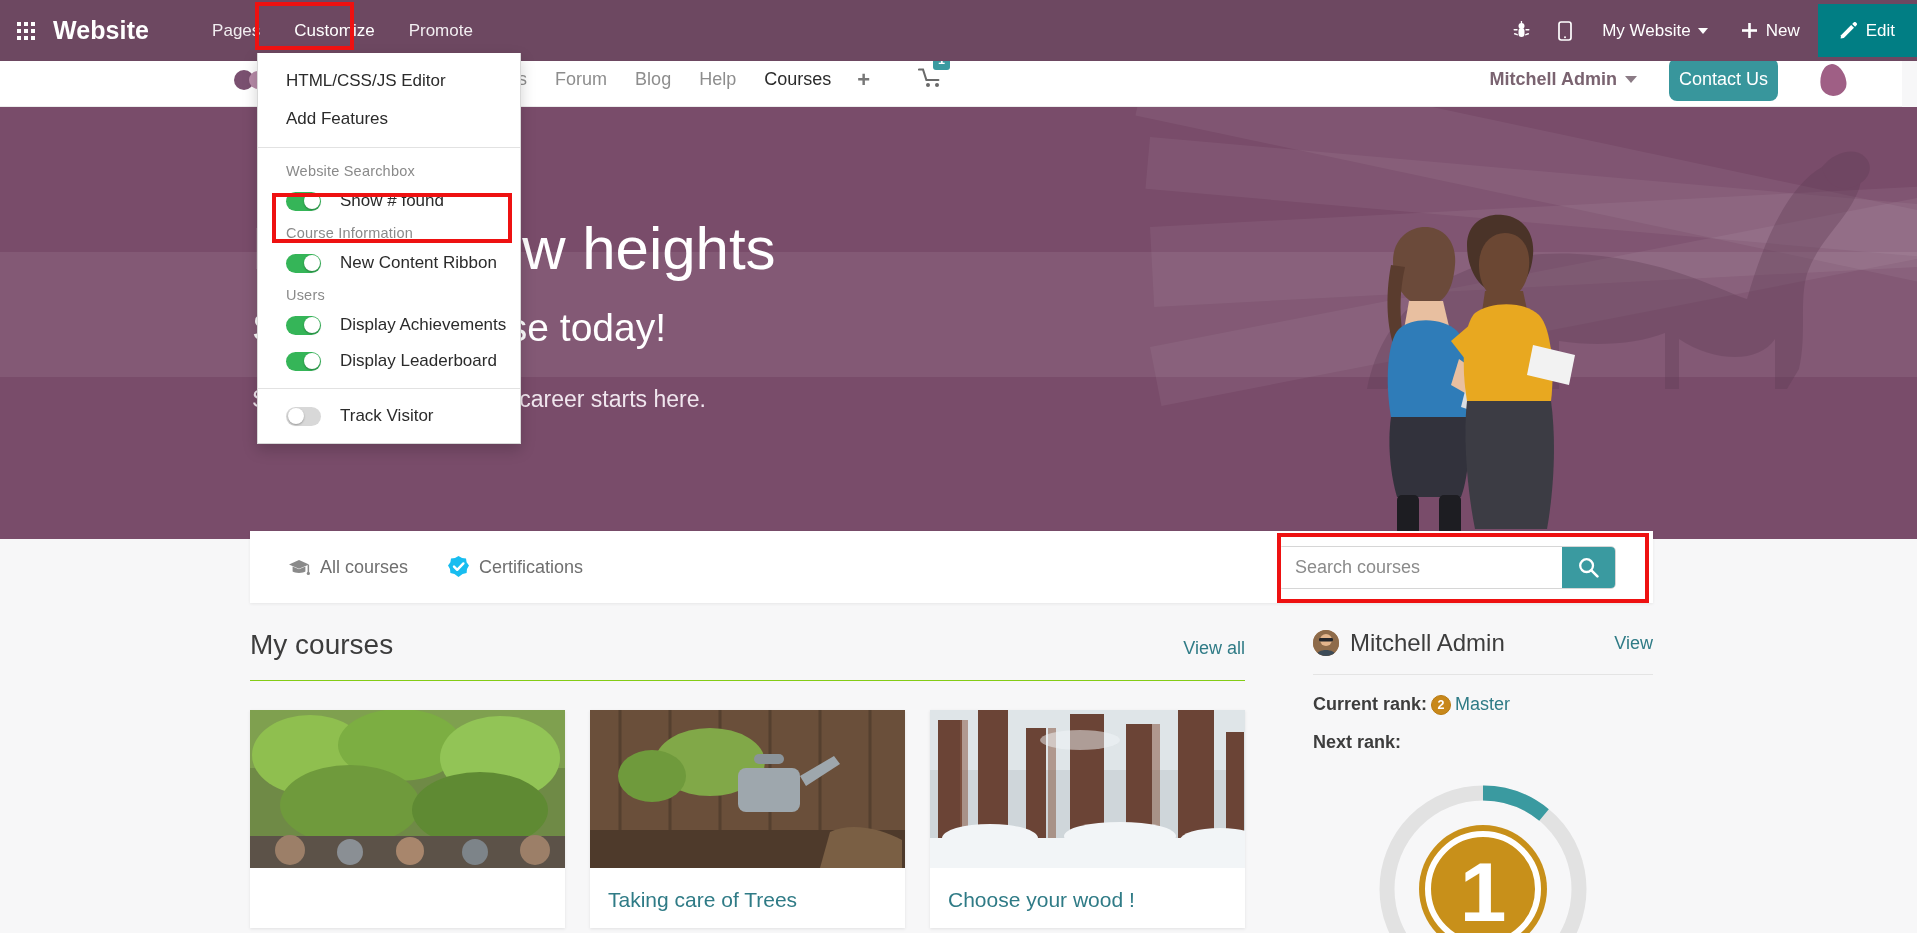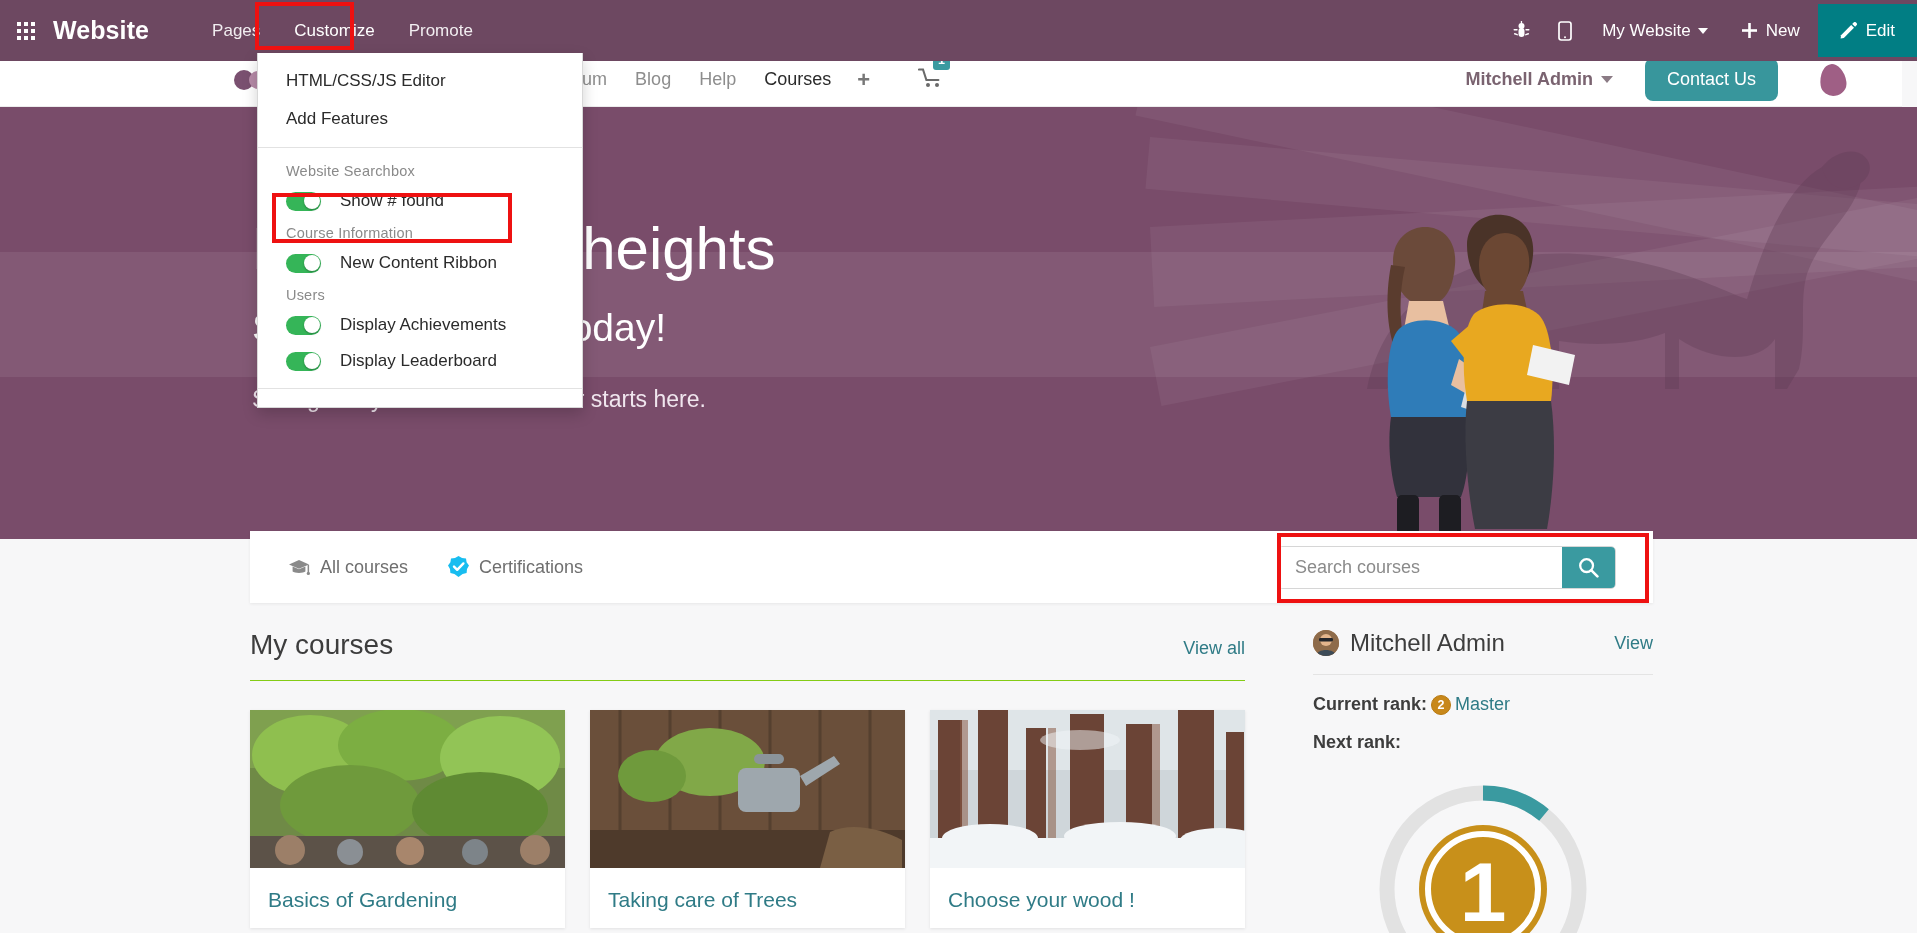--- a/index.html
+++ b/index.html
@@ -57,21 +57,21 @@
     display:flex; align-items:center; gap:9px; font-size:17px; padding:0 18px;
     cursor:pointer; height:53px;
   }
   #edit-btn {
     display:flex; align-items:center; gap:9px; font-size:17px; padding:0 22px;
     background:#017e84; cursor:pointer; height:53px; color:#fff;
   }
 
   
   #customize-menu {
-    position:absolute; top:53px; left:257px; width:326px;
+    position:absolute; top:53px; left:257px; width:264px;
     background:#fff; border:1px solid #d8d8d8; border-top:none;
     box-shadow:0 6px 14px rgba(0,0,0,.18);
     z-index:200; padding:9px 0 9px 0;
     font-size:17px; color:#2b2b2b;
   }
   .cm-item {
     padding:9px 20px 9px 28px; cursor:pointer; white-space:nowrap;
     display:flex; align-items:center;
   }
   .cm-sep { height:1px; background:#e2e2e2; margin:9px 0; }
@@ -122,21 +122,21 @@
   #site-user {
     font-size:18px; color:#7a6370; font-weight:bold; cursor:pointer;
     display:flex; align-items:center; gap:8px; margin-right:32px;
   }
   .caret-gray {
     width:0;height:0;border-left:6px solid transparent;border-right:6px solid transparent;
     border-top:7px solid #8b7b85; display:inline-block;
   }
   #contact-btn {
     background:#38969c; color:#fff; font-size:18px;
-    padding:11px 22px; border-radius:8px; cursor:pointer; margin-right:42px;
+    padding:11px 10px; border-radius:8px; cursor:pointer; margin-right:42px;
     white-space:nowrap;
   }
   #header-drop {
     width:26px; height:32px; margin-right:56px;
     background:#9f5f85;
     border-radius:50% 50% 50% 50% / 62% 62% 38% 38%;
     transform:rotate(-8deg);
   }
 
   
@@ -321,20 +321,24 @@
     <span class="sw on"></span>
     <span>Display Achievements</span>
   </div>
   <div class="cm-toggle-row">
     <span class="sw on"></span>
     <span>Display Leaderboard</span>
   </div>
 
   <div class="cm-sep"></div>
 
+  <div class="cm-toggle-row">
+    <span class="sw"></span>
+    <span>Track Visitor</span>
+  </div>
 </div>
 
 <div class="redbox" style="left:272px; top:193px; width:240px; height:50px;"></div>
 
 <div id="site-header">
   <svg id="brand-logo" viewBox="0 0 38 30">
     <circle cx="12" cy="15" r="10" fill="#7a5070"></circle>
     <circle cx="26" cy="15" r="9" fill="#b78ba8"></circle>
   </svg>
 
@@ -472,21 +476,20 @@
             <ellipse cx="100" cy="95" rx="70" ry="40" fill="#6f9a3c"></ellipse>
             <ellipse cx="230" cy="100" rx="68" ry="38" fill="#5f8a33"></ellipse>
             <rect y="126" width="315" height="32" fill="#5c5248"></rect>
             <circle cx="40" cy="140" r="15" fill="#9c7f68"></circle>
             <circle cx="100" cy="142" r="13" fill="#8a8f94"></circle>
             <circle cx="160" cy="141" r="14" fill="#a8866c"></circle>
             <circle cx="225" cy="142" r="13" fill="#7d8489"></circle>
             <circle cx="285" cy="140" r="15" fill="#9c7f68"></circle>
           </svg>
         </div>
-        <div class="ccard-title">Basics of Gardening</div>
       </div>
 
       <div class="ccard">
         <div class="ccard-img">
           <svg width="100%" height="100%" viewBox="0 0 315 158" preserveAspectRatio="none">
             <rect width="315" height="158" fill="#6a4f3a"></rect>
             <g stroke="#55402f" stroke-width="3">
               <line x1="30" y1="0" x2="30" y2="120"></line>
                 <line x1="80" y1="0" x2="80" y2="120"></line>
               <line x1="130" y1="0" x2="130" y2="120"></line>

